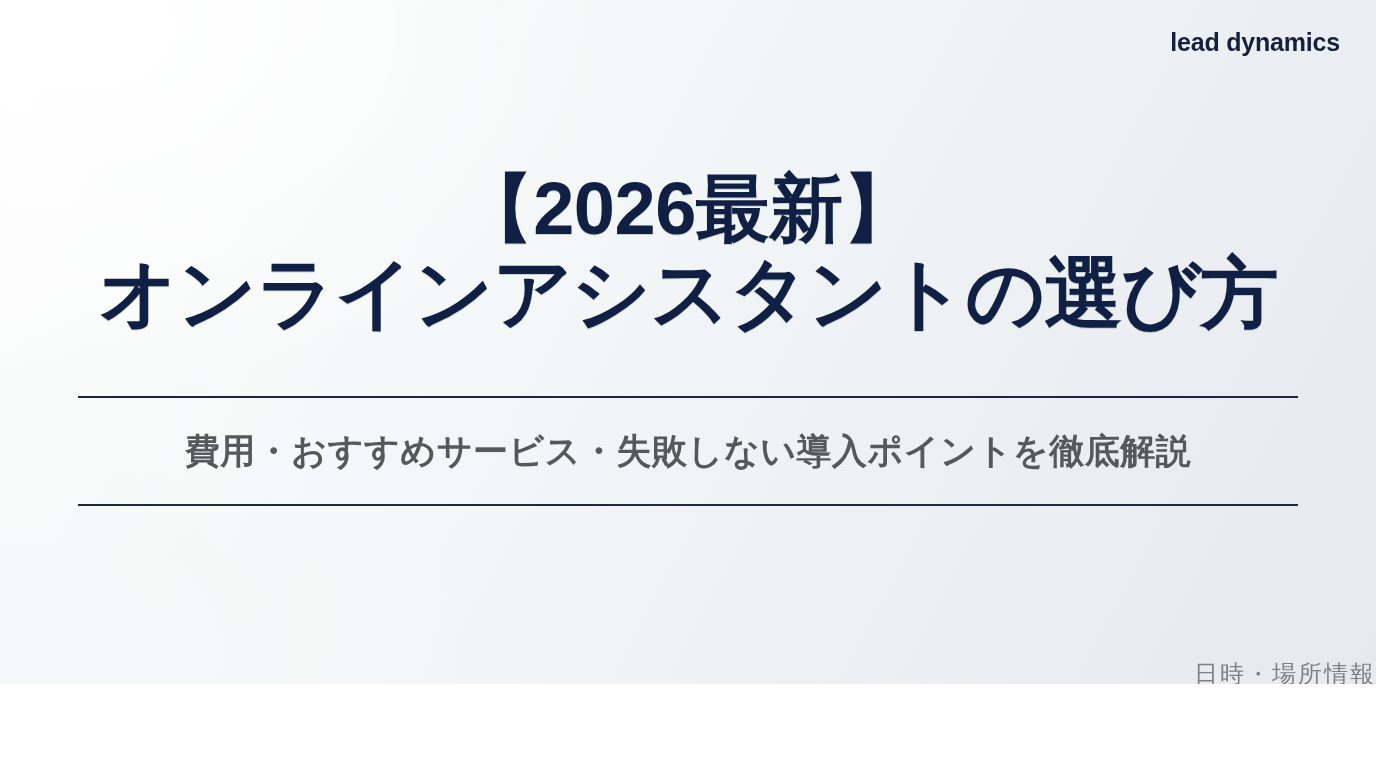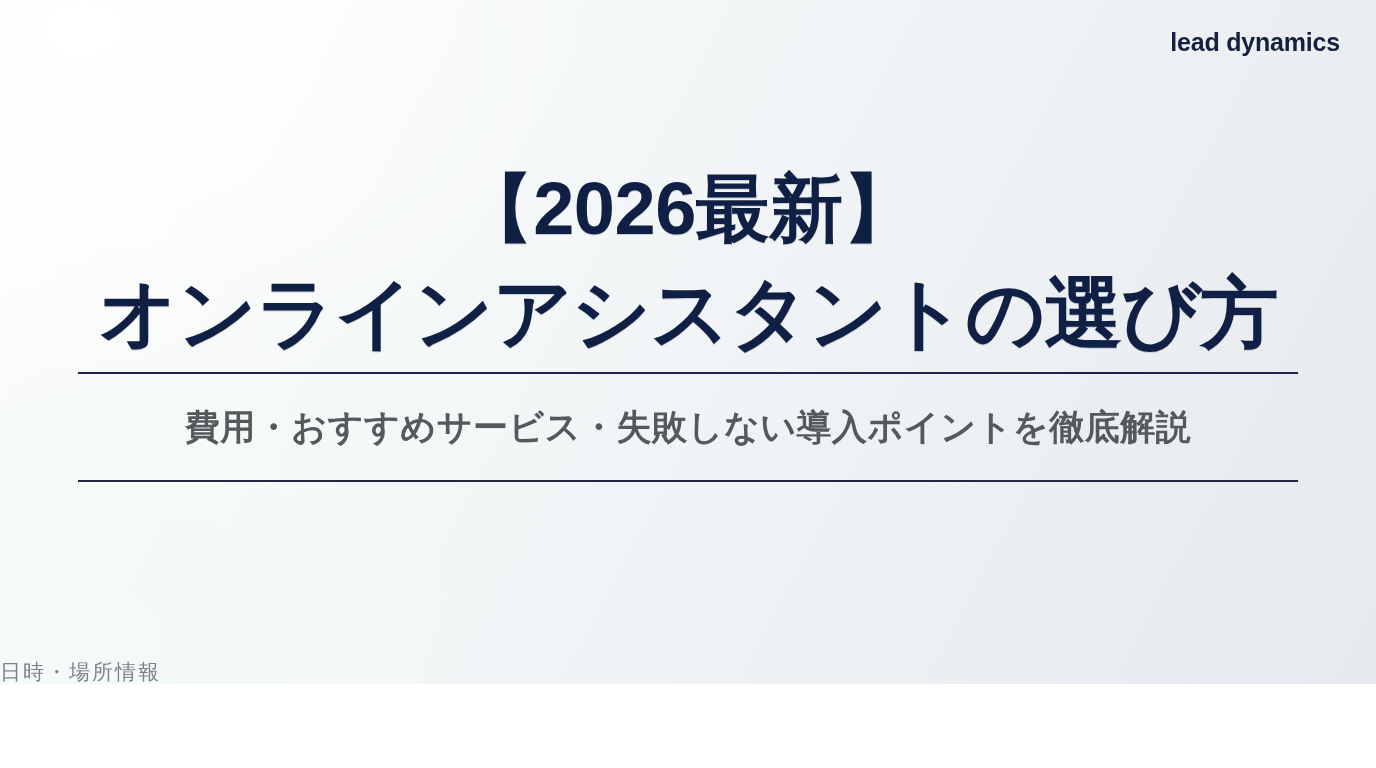--- a/index.html
+++ b/index.html
@@ -59,34 +59,34 @@
     color: #101f44;
     font-weight: bold;
     line-height: 1.0;
     white-space: nowrap;
     letter-spacing: -0.5px;
     text-shadow: 0 1px 0 rgba(16,31,68,0.18);
   }
 
   .title-line-1 {
     font-size: 74px;
-    margin-bottom: 28px;
+    margin-bottom: 8px;
   }
 
   .title-line-2 {
     font-size: 78px;
     letter-spacing: -1px;
   }
 
   
   .subtitle-section {
     position: absolute;
     left: 78px;
     width: 1220px;
-    top: 372px;
+    top: 396px;
   }
 
   .rule {
     height: 2px;
     width: 100%;
     background: #1b2545;
   }
 
   .rule-bottom {
     background: #20293f;
@@ -103,22 +103,22 @@
     letter-spacing: 0.5px;
     white-space: nowrap;
   }
 
   
   .meta {
     position: absolute;
     left: 0;
     right: 0;
     top: 658px;
-    text-align: left;
-    font-size: 21px;
+    text-align: right;
+    font-size: 24px;
     color: #7e8287;
     letter-spacing: 2px;
     white-space: nowrap;
   }
 </style>
 </head>
 <body>
 
 <div class="slide">
 

